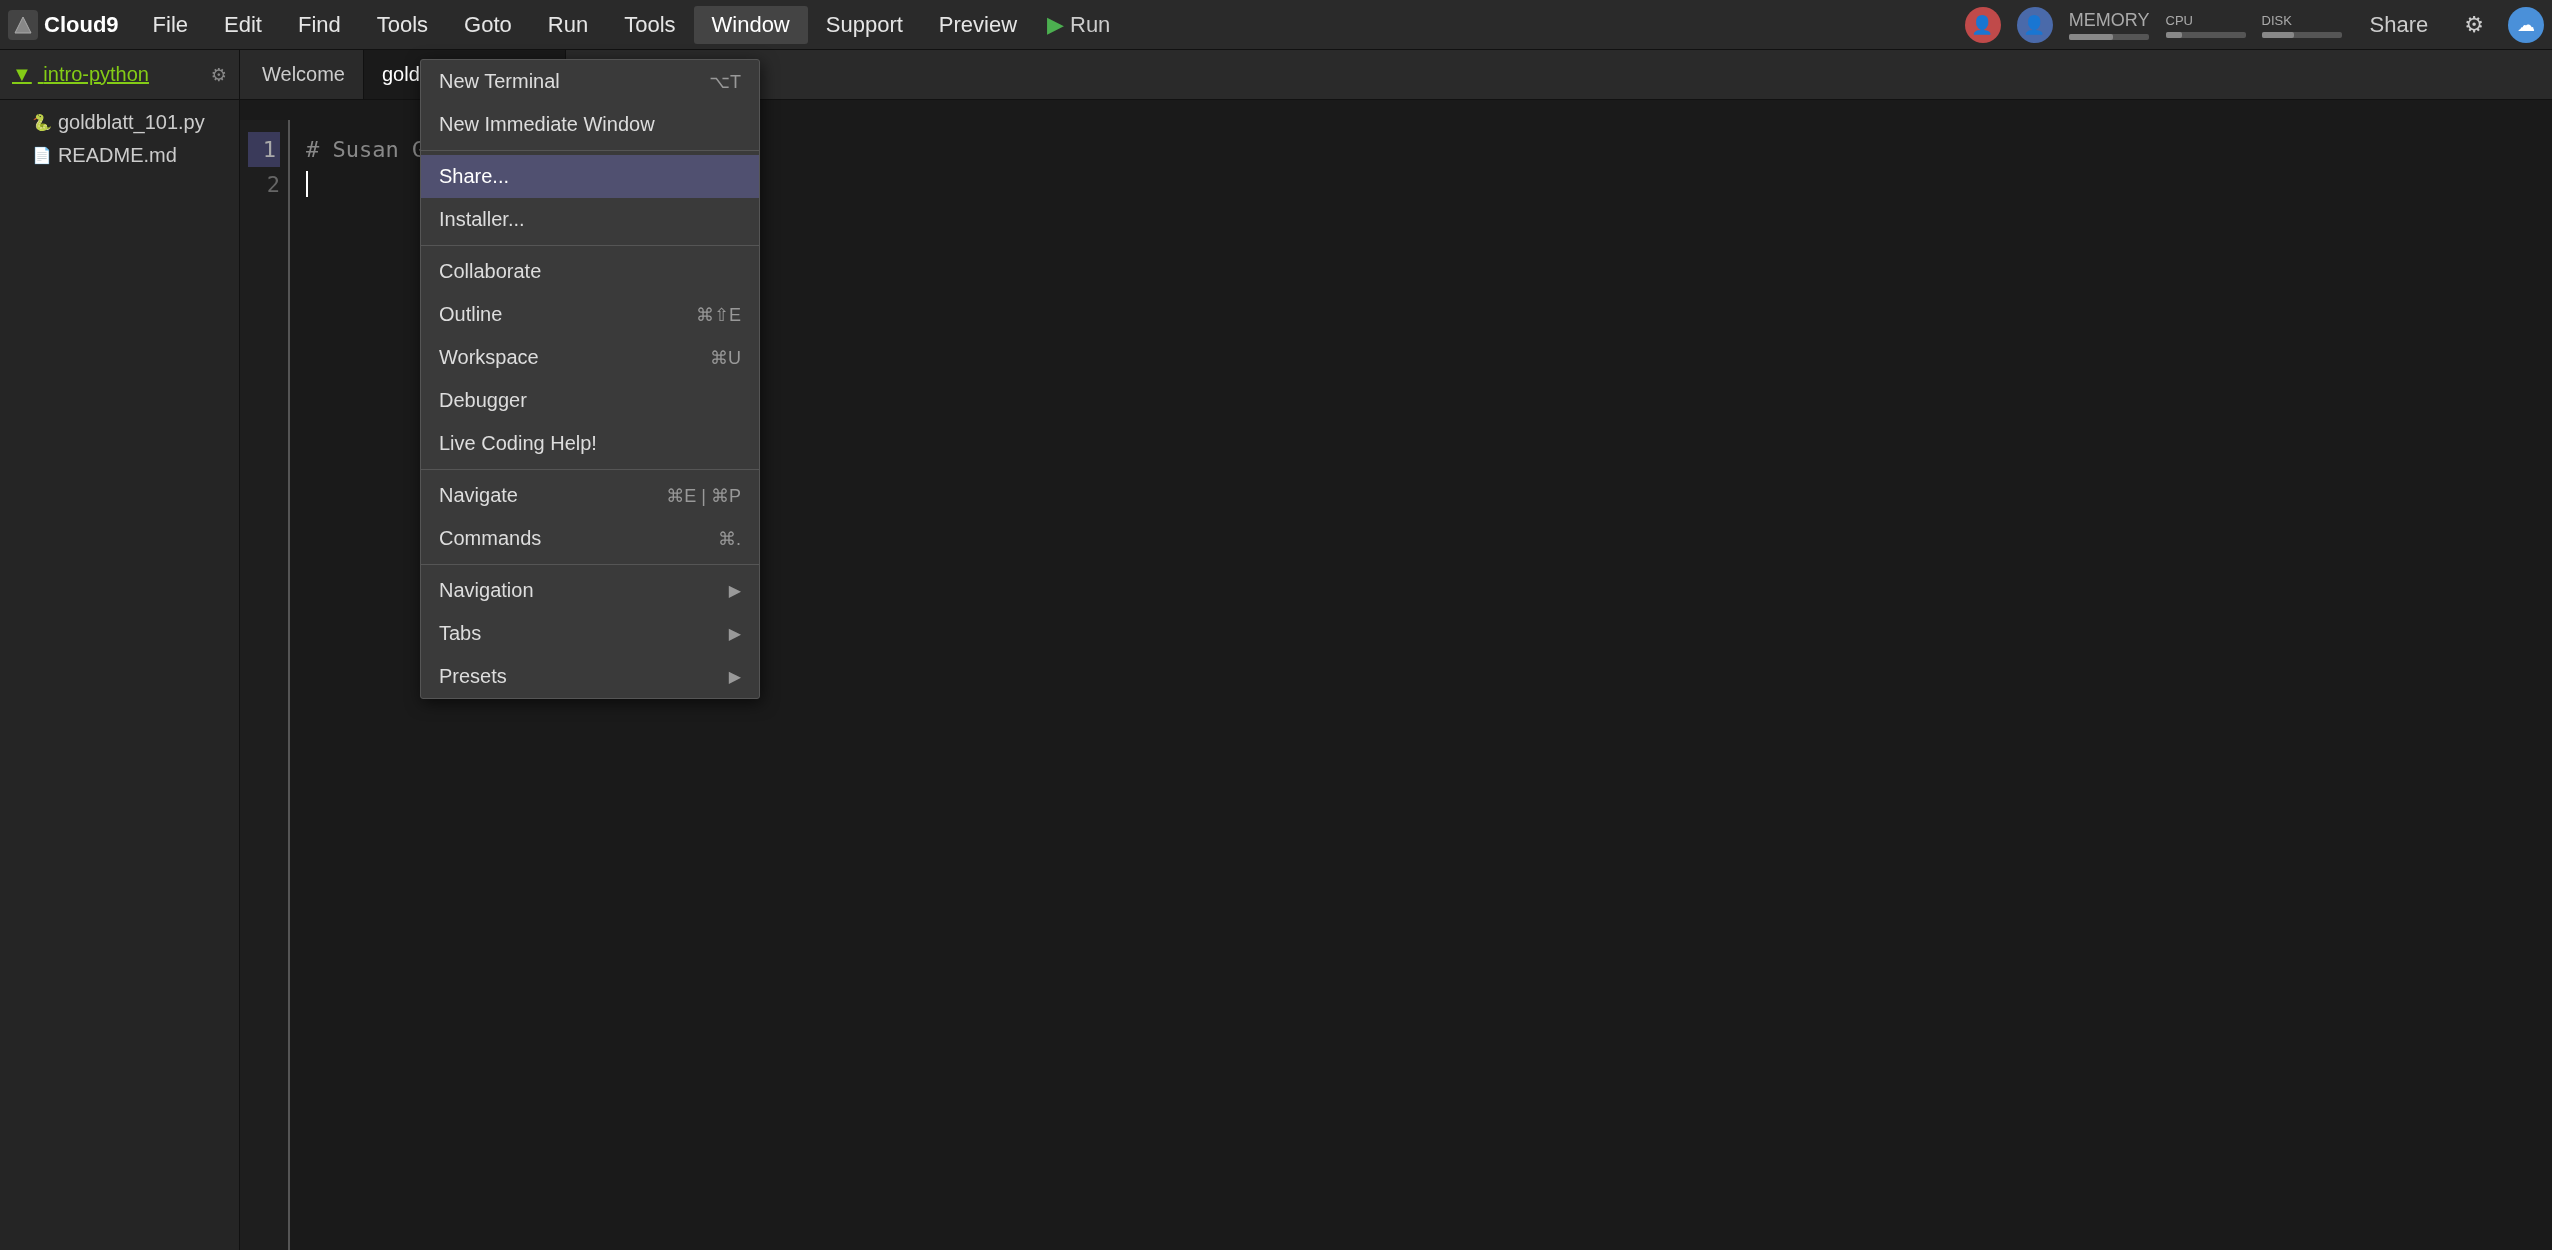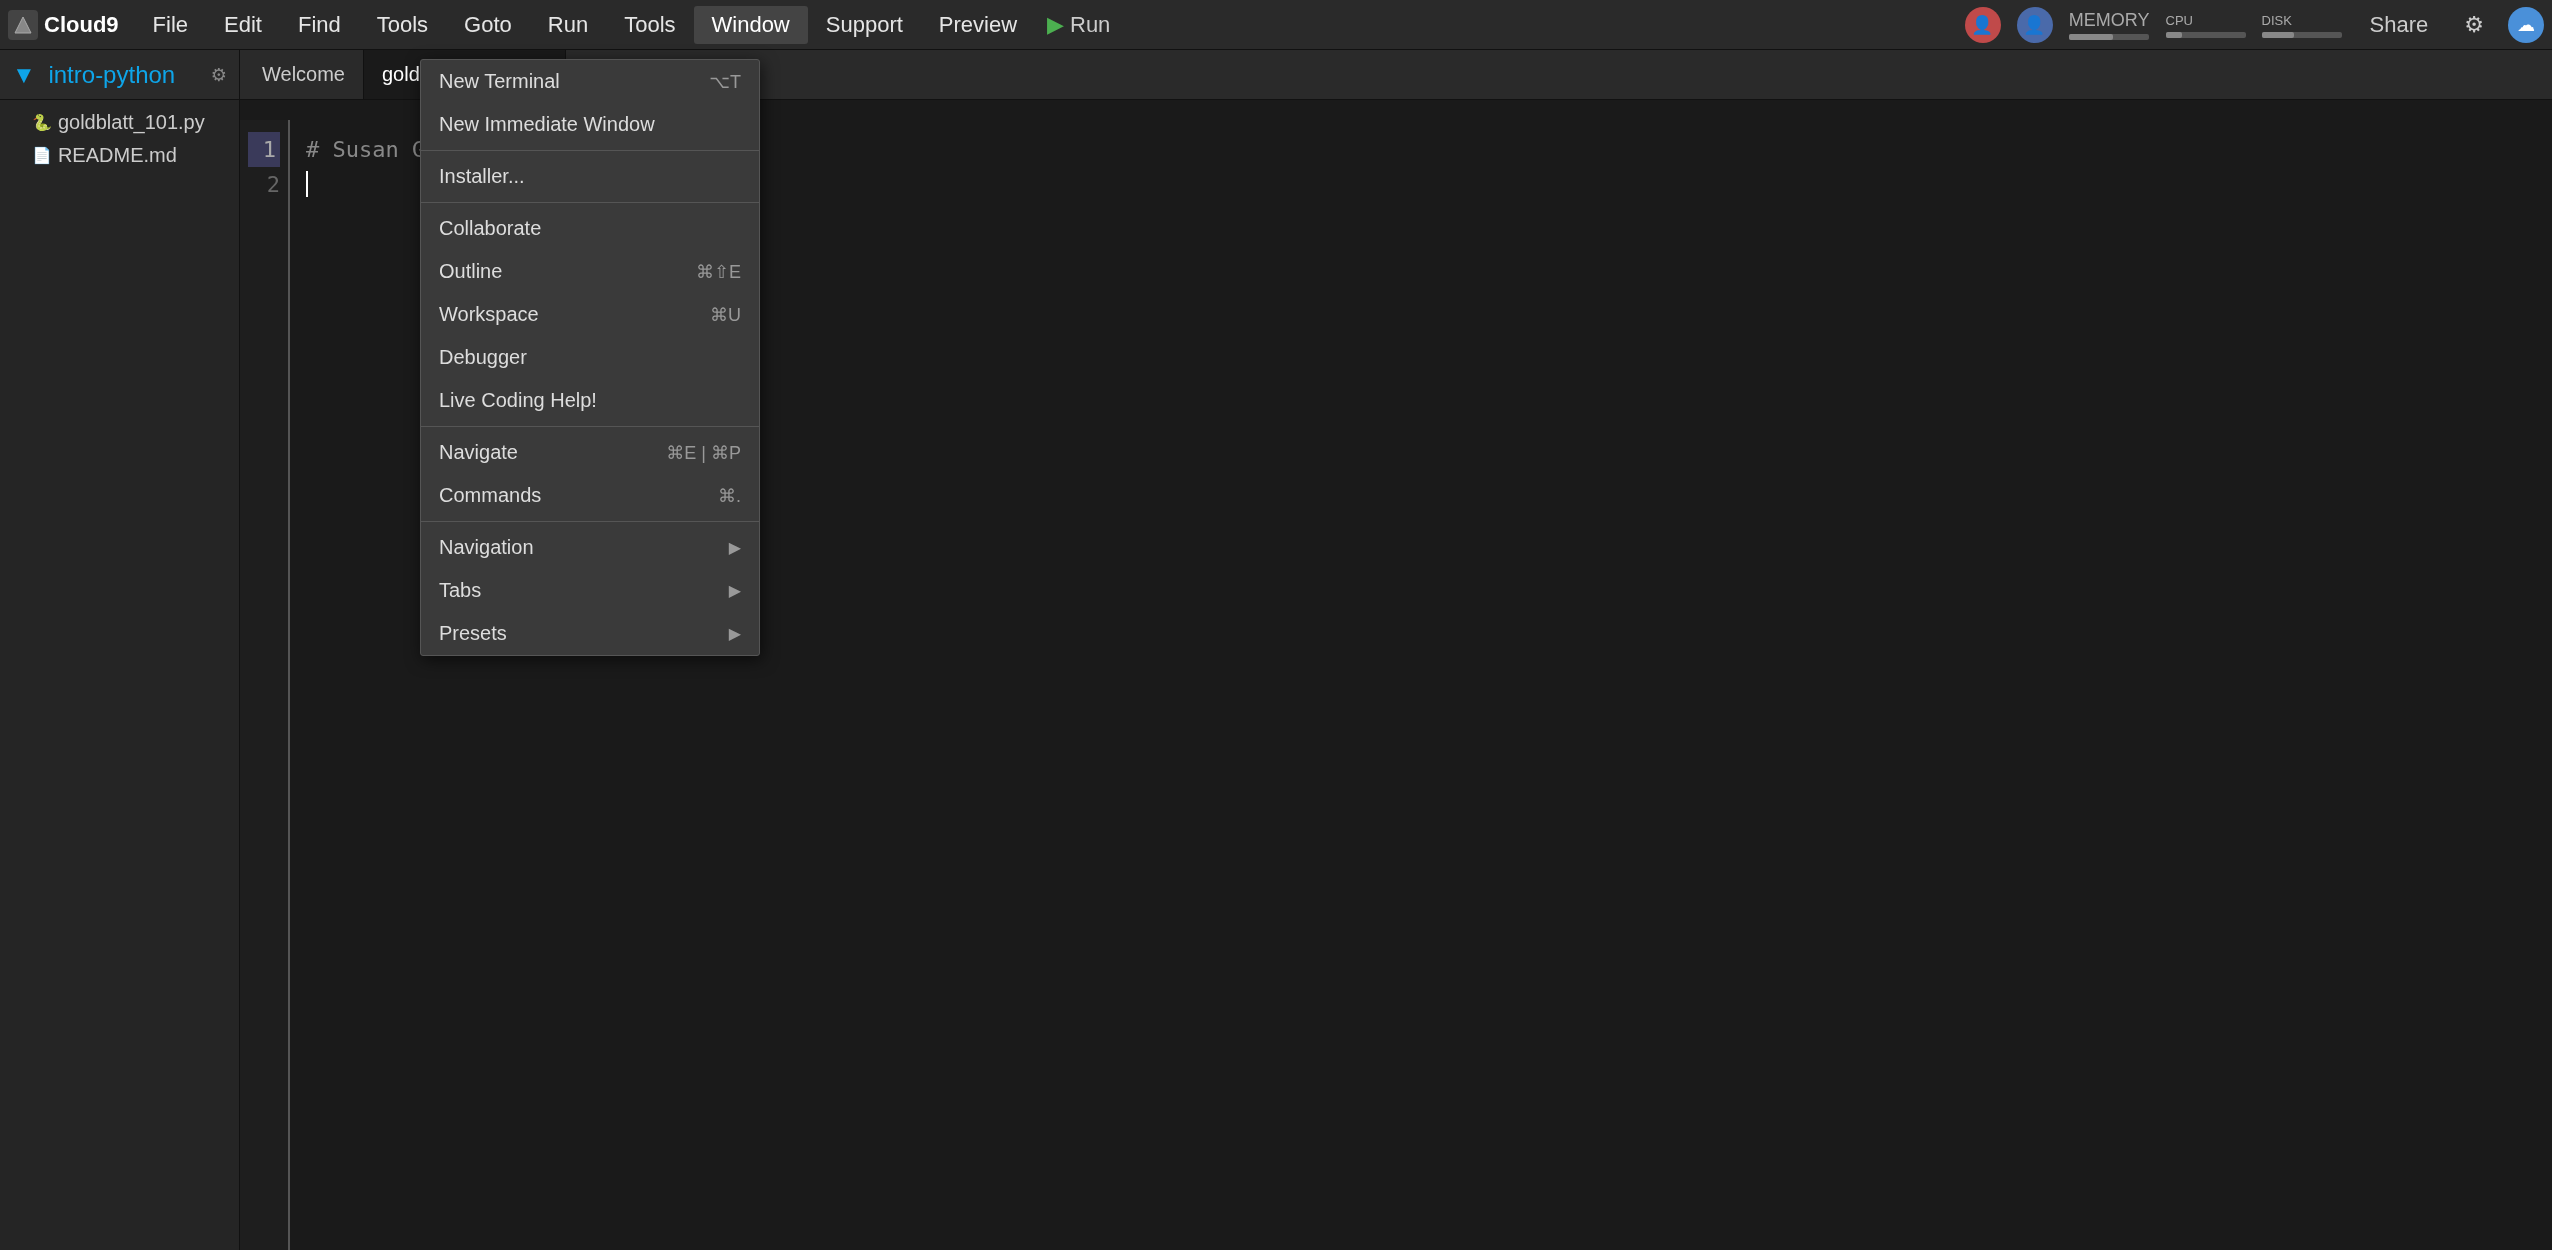--- a/index.html
+++ b/index.html
@@ -131,23 +131,24 @@
     }
     .sidebar-header {
       display: flex;
       align-items: center;
       padding: 10px 12px;
       background: #2a2a2a;
       border-bottom: 1px solid #111;
       height: 50px;
     }
     .sidebar-header-text {
-      font-size: 24px;
-      color: #0ea5e9;
+      font-size: 20px;
+      color: #84cc16;
       flex: 1;
+      text-decoration: underline;
     }
     .sidebar-gear {
       font-size: 18px;
       color: #888;
       cursor: pointer;
     }
     .file-tree {
       padding: 6px 0;
     }
     .tree-file {
@@ -441,20 +442,23 @@
     <span class="shortcut">⌥T</span>
   </div>
 
   <div class="dropdown-item">
     <span>New Immediate Window</span>
     <span class="shortcut"></span>
   </div>
 
   <div class="dropdown-separator"></div>
 
+  <div class="dropdown-item highlighted">
+    <span>Share...</span>
+  </div>
 
   <div class="dropdown-item">
     <span>Installer...</span>
   </div>
 
   <div class="dropdown-separator"></div>
 
   <div class="dropdown-item">
     <span>Collaborate</span>
   </div>

